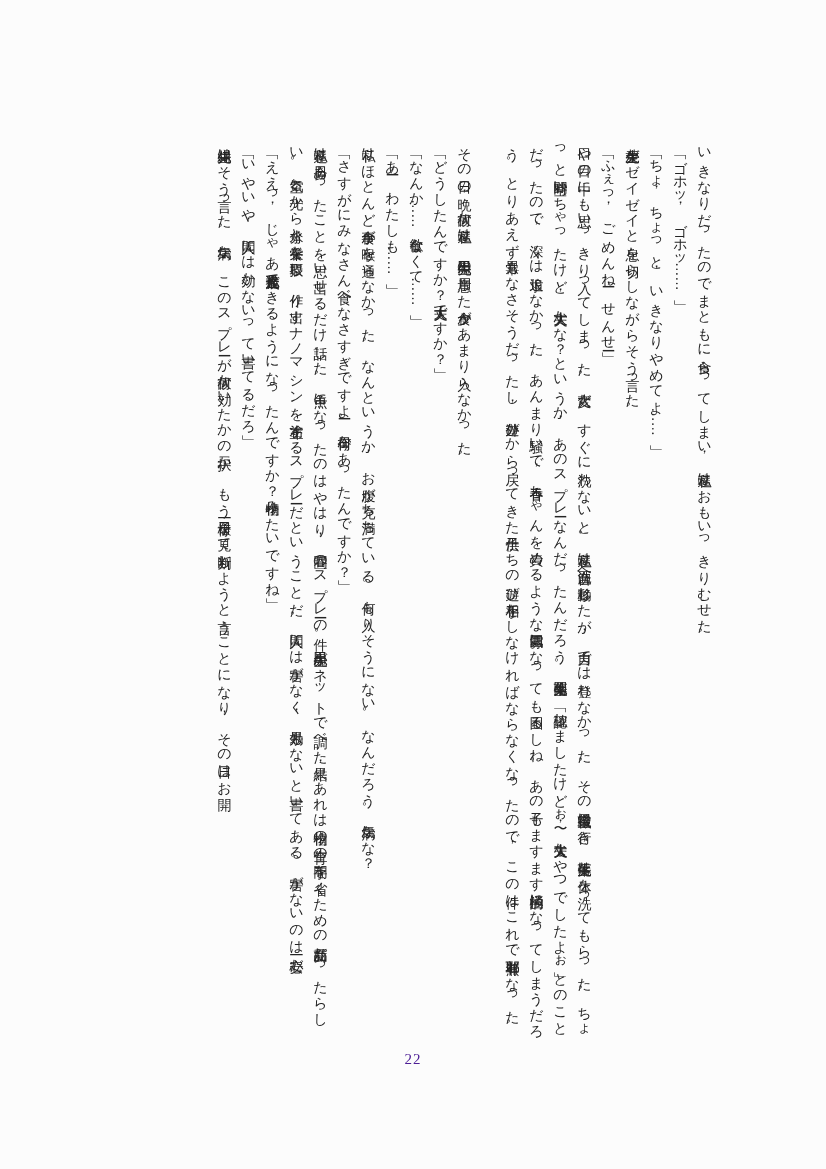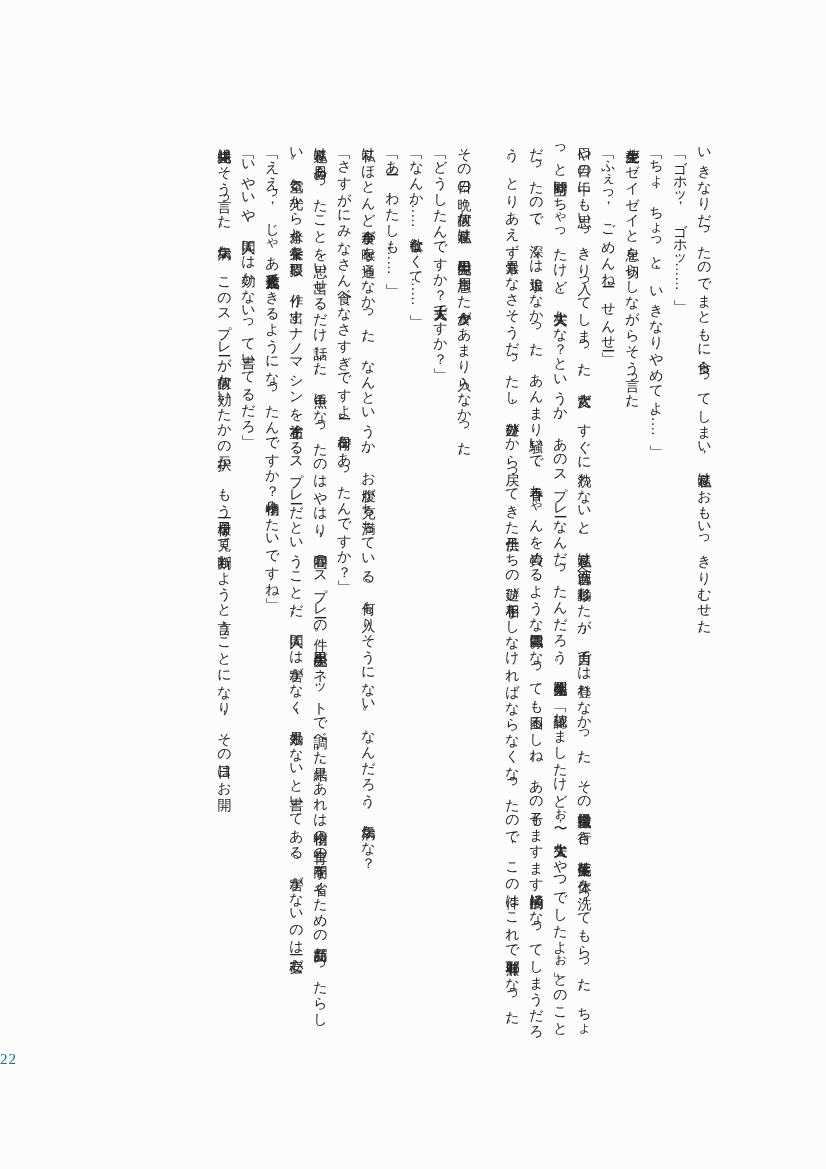--- a/index.html
+++ b/index.html
@@ -39,23 +39,24 @@
     text-indent: 0.85em;
   }
   .text-block p.blank {
     min-width: 24px;
   }
   .page-number {
     position: absolute;
     left: 0;
     right: 0;
     top: 1051px;
+    text-align: center;
     font-size: 15px;
     letter-spacing: 1px;
-    color: #0f766e;
+    color: #4c1d95;
   }
 </style>
 </head>
 <body>
 
 <div class="page">
   <div class="text-block" id="text-block">
       <p class="narration">いきなりだったのでまともに食らってしまい，私達はおもいっきりむせた。</p>
       <p class="dialogue">「ゴホッ，ゴホッ……」</p>
       <p class="dialogue">「ちょ，ちょっと，いきなりやめてよ……」</p>

